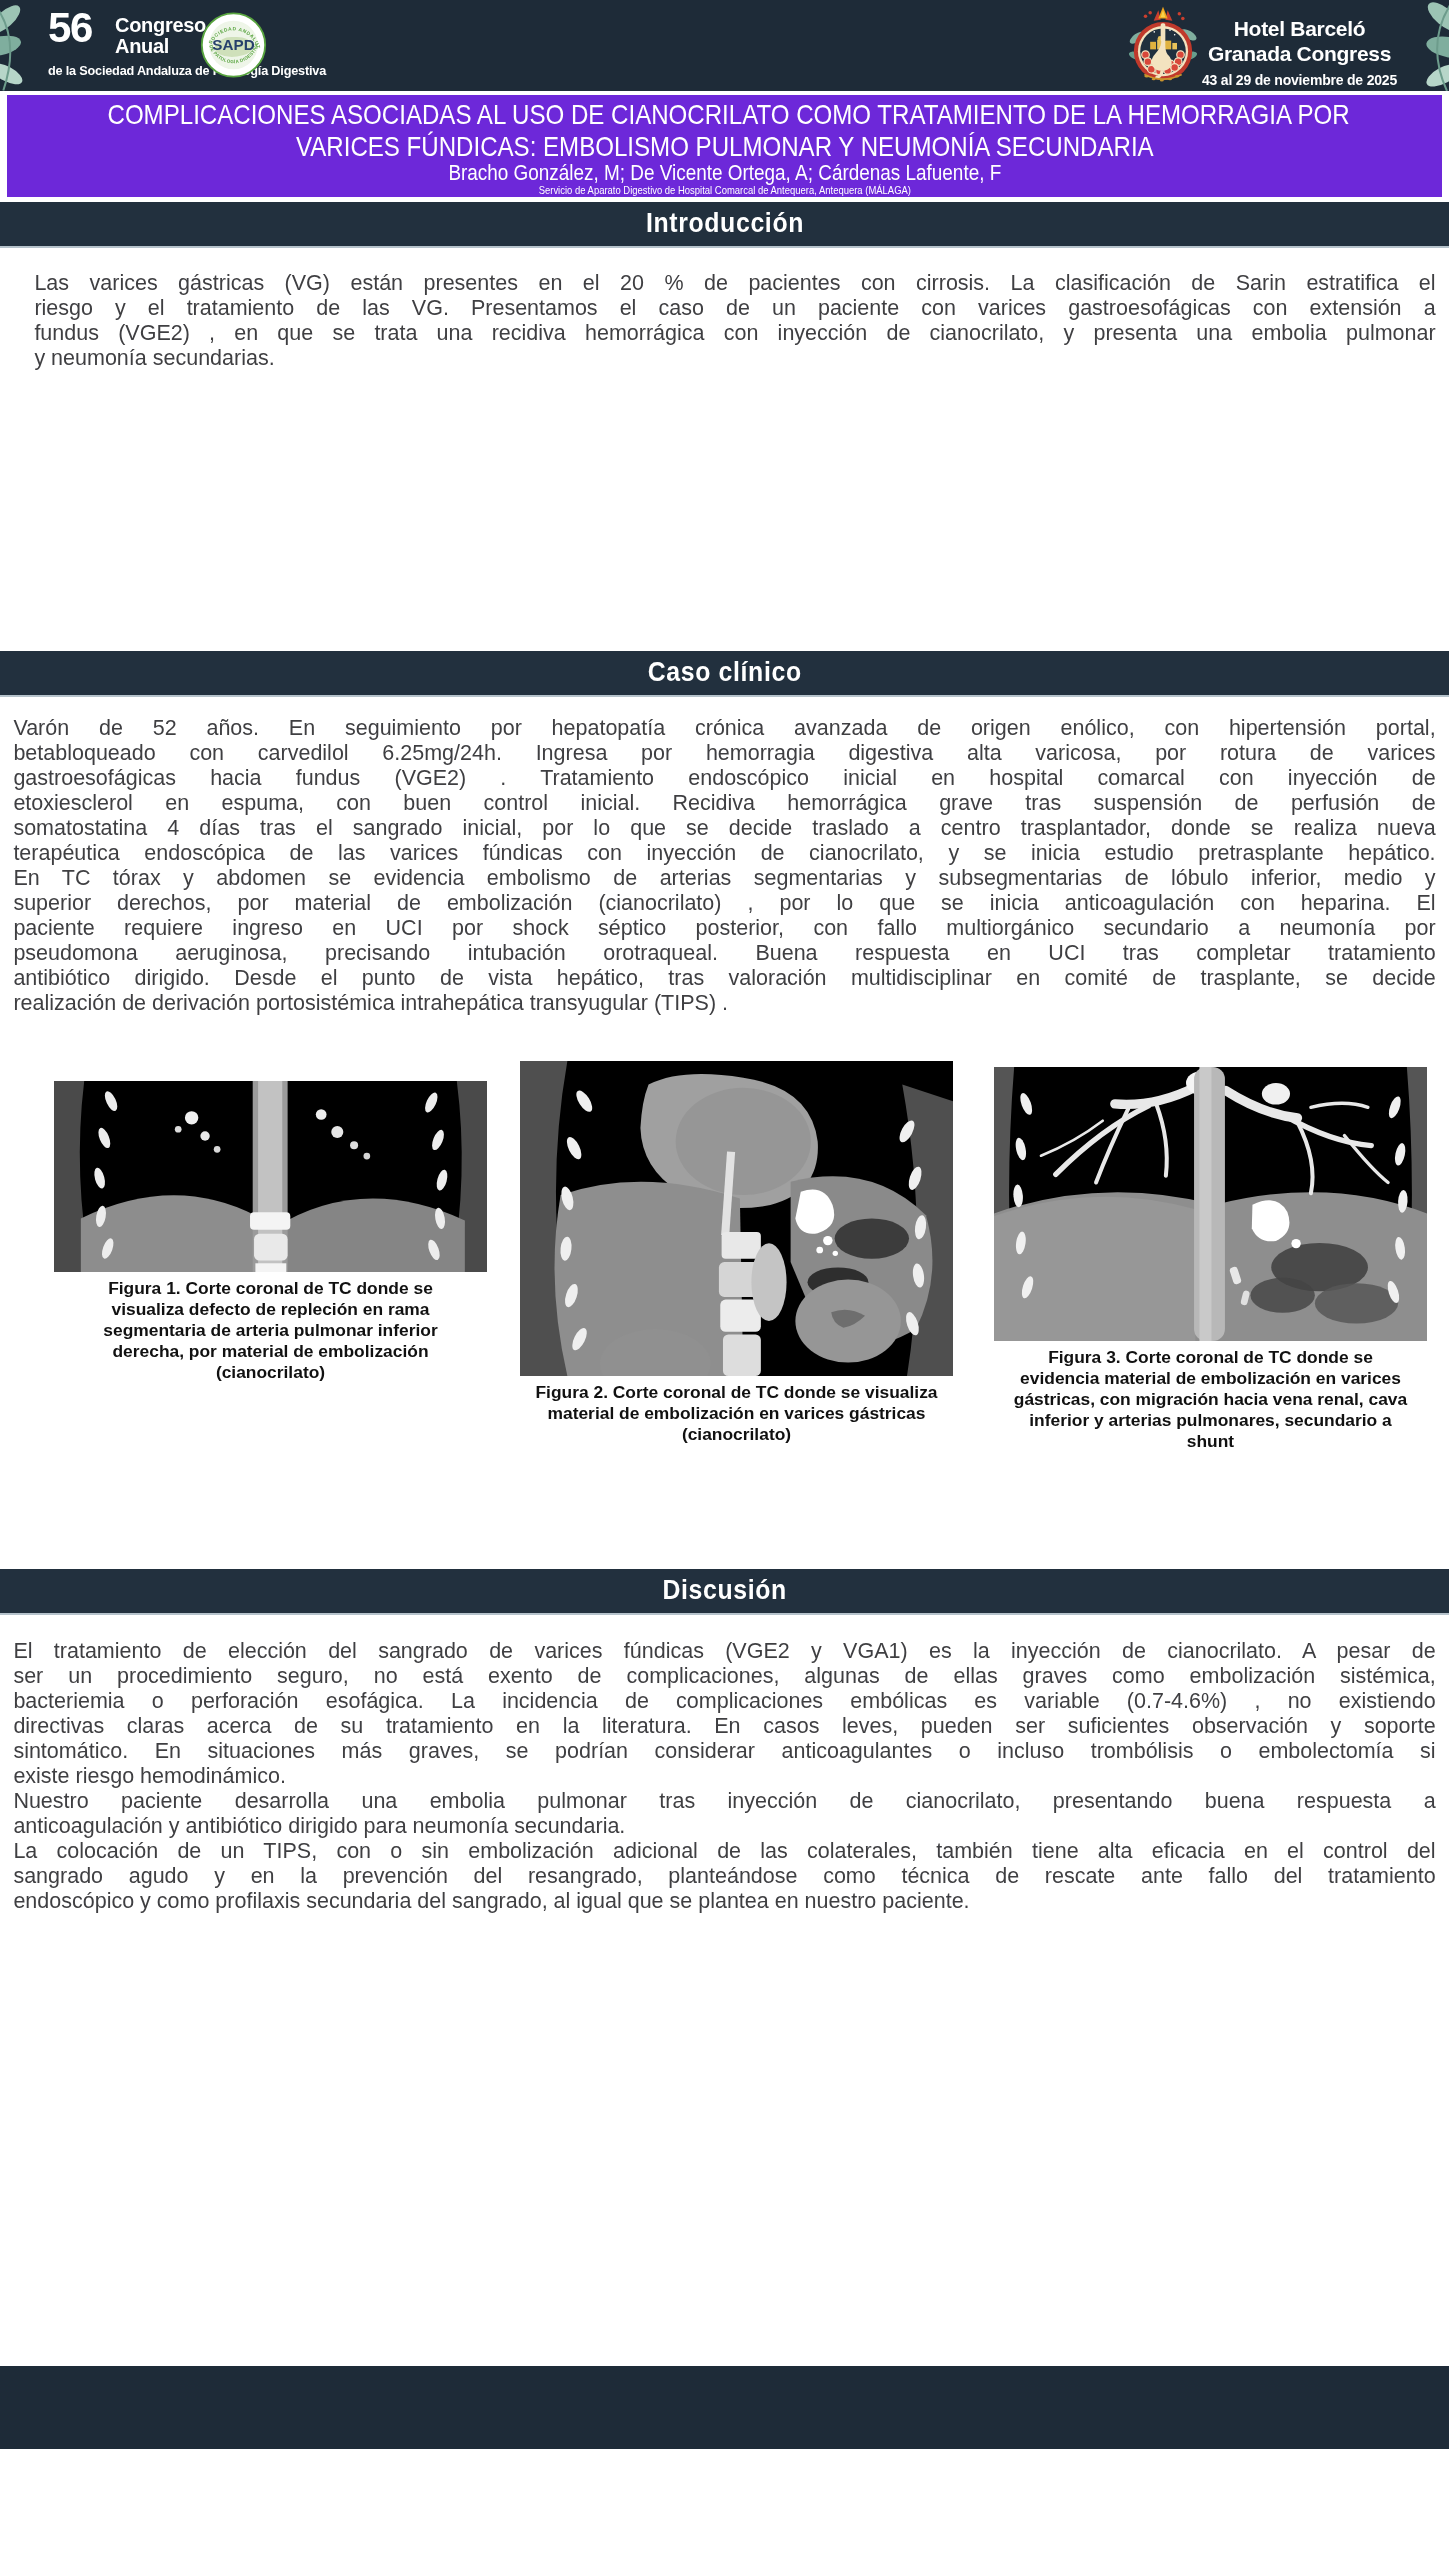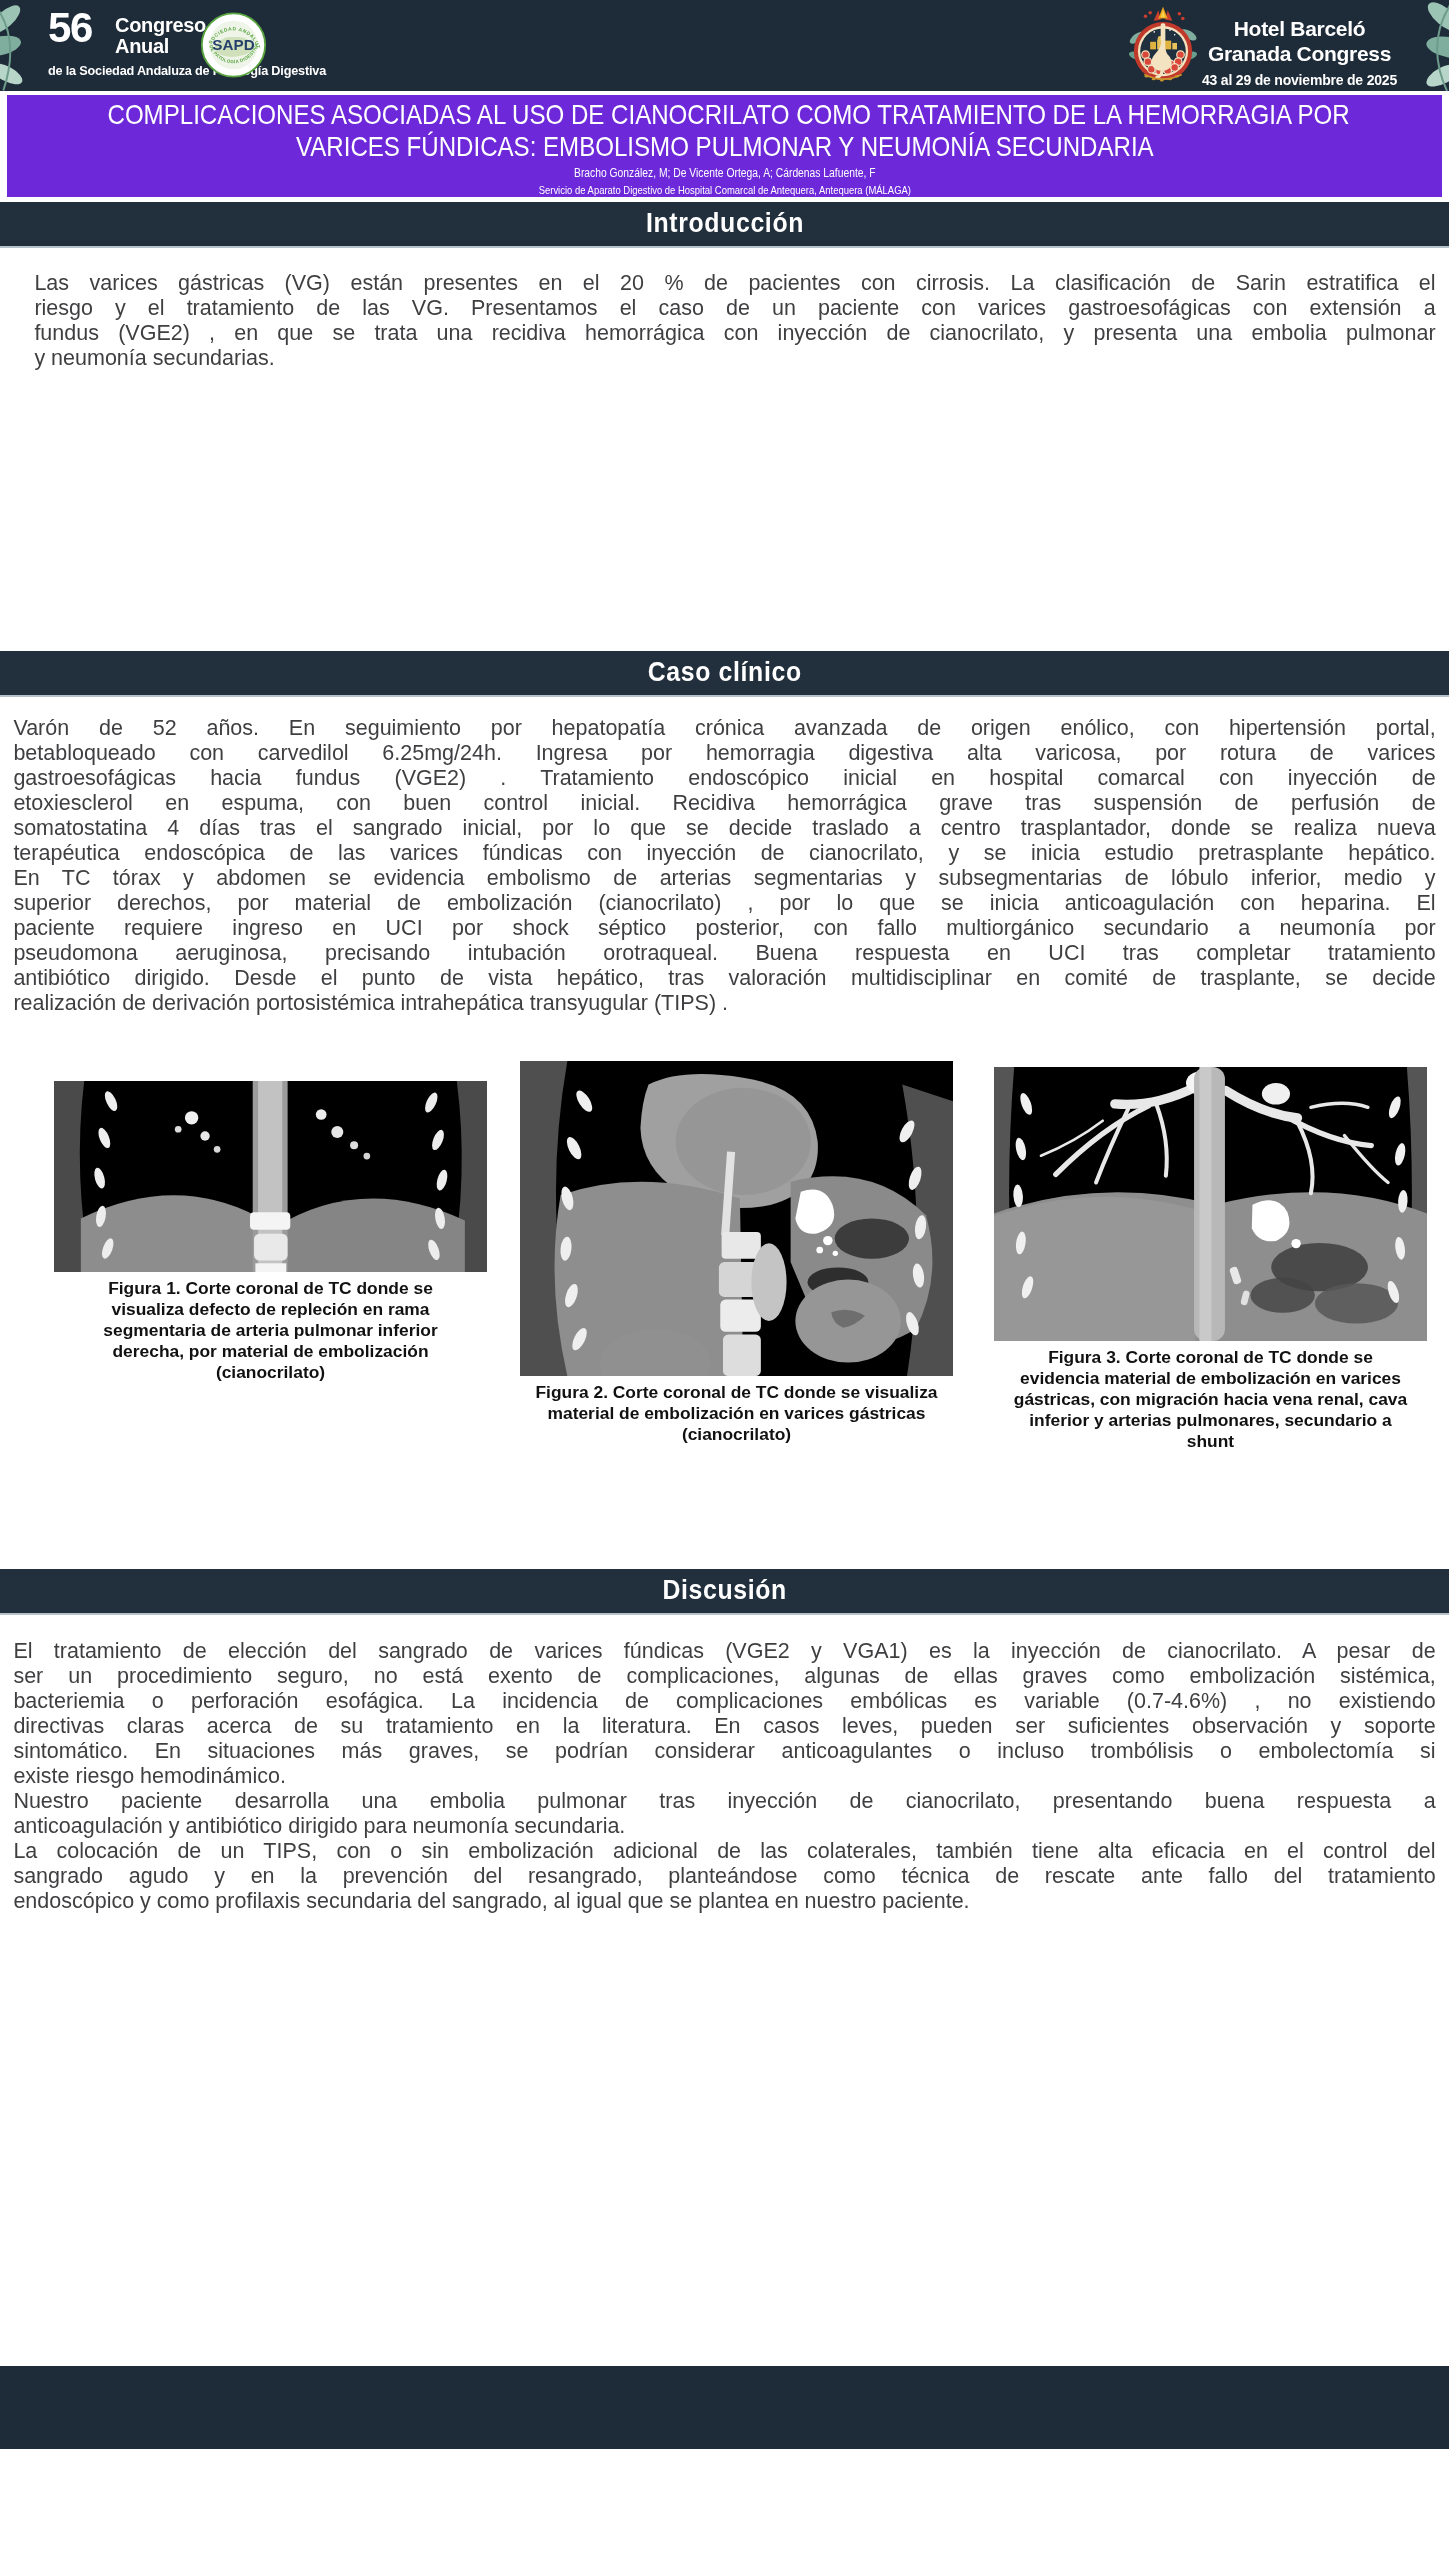--- a/index.html
+++ b/index.html
@@ -17,21 +17,21 @@
   .pomegranate { position: absolute; left: 1128px; top: 1.3px; width: 70px; height: 88px; }
   .venue-block { position: absolute; left: 1182px; top: 16px; width: 235px; text-align: center; color: #ffffff; }
   .venue-line { font-size: 21px; font-weight: 700; line-height: 25px; letter-spacing: -0.3px; }
   .venue-dates { margin-top: 6px; font-size: 14px; font-weight: 700; letter-spacing: -0.2px; }
 
   
   .gap6 { height: 4px; background: #ffffff; }
   .gap7 { height: 4.7px; background: #ffffff; }
   .title-block { height: 102px; margin: 0 6.7px; background: #6d28d9; padding-top: 4px; overflow: hidden; }
   .title-lines .jline { color: #ffffff; font-size: 28px; line-height: 32px; font-weight: 400; }
-  .authors { margin-top: 0.7px; text-align: center; color: #ffffff; font-size: 12px; line-height: 18px; }
+  .authors { margin-top: 0.7px; text-align: center; color: #ffffff; font-size: 22px; line-height: 18px; }
   .affiliation { text-align: center; color: #ffffff; font-size: 11px; line-height: 17px; }
   .condensed-line { display: block; transform: scaleX(0.86); transform-origin: 50% 50%; white-space: nowrap; text-align: center; }
 
   
   .section-bar { height: 46px; width: 1449px; background: #22303e; border-bottom: 2.7px solid #b5c2cb; text-align: center; }
   .section-bar .bar-label { display: inline-block; color: #ffffff; font-size: 27px; font-weight: 700; line-height: 43px; letter-spacing: 0.7px; transform: scaleX(0.92); transform-origin: 50% 50%; white-space: nowrap; }
 
   
   .body-text { color: #3f3f42; font-size: 21.5px; line-height: 25px; padding-left: 13.4px; padding-right: 13.4px; }
   .intro-body { height: 403px; padding-top: 23px; background: #ffffff; margin-left: 21px; }

